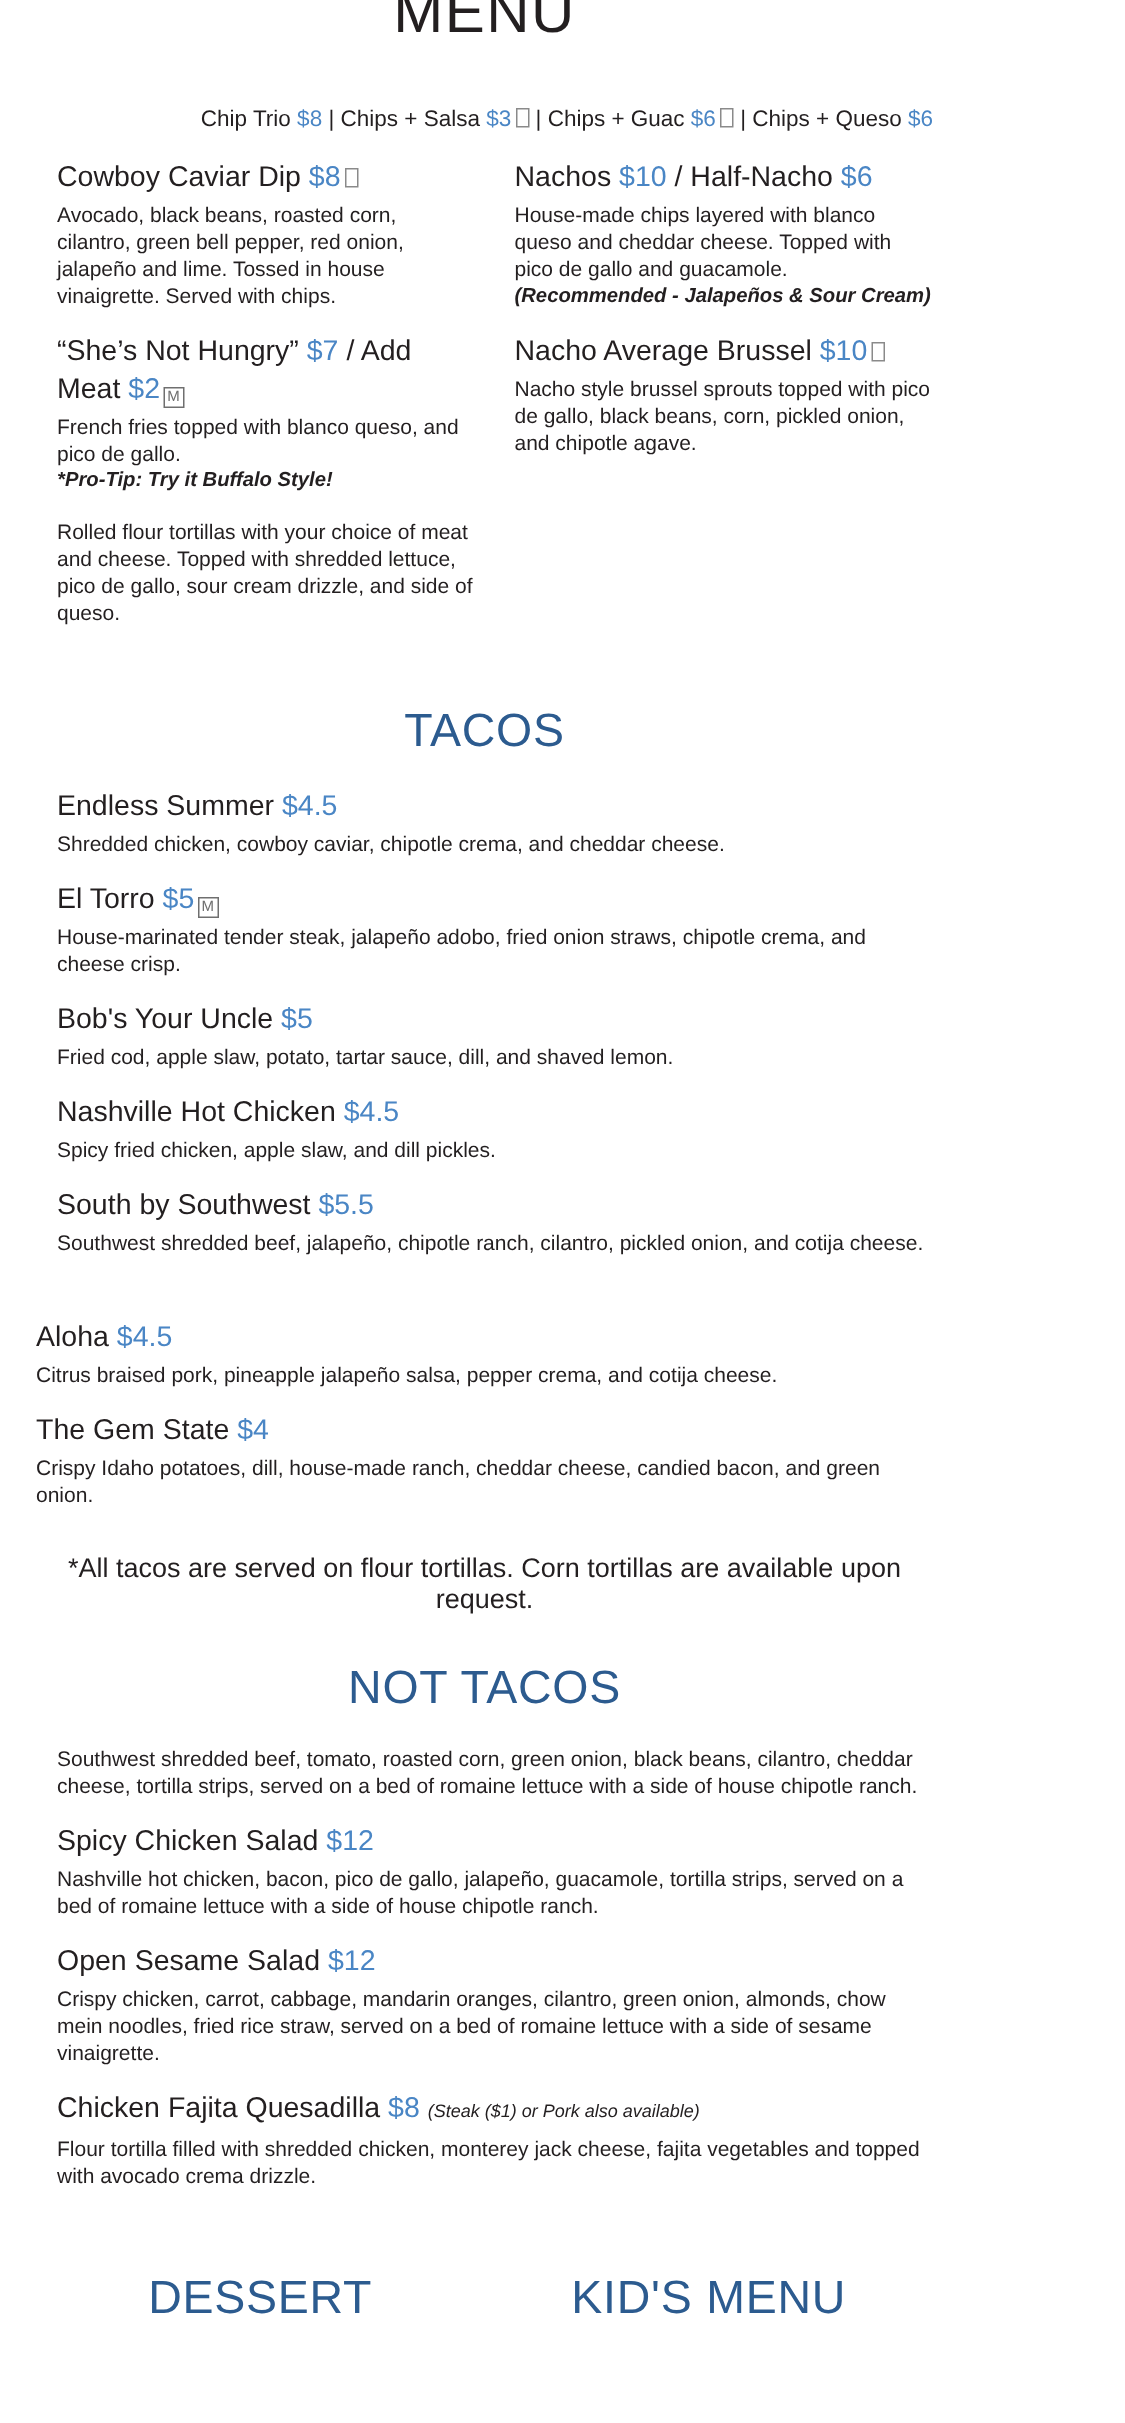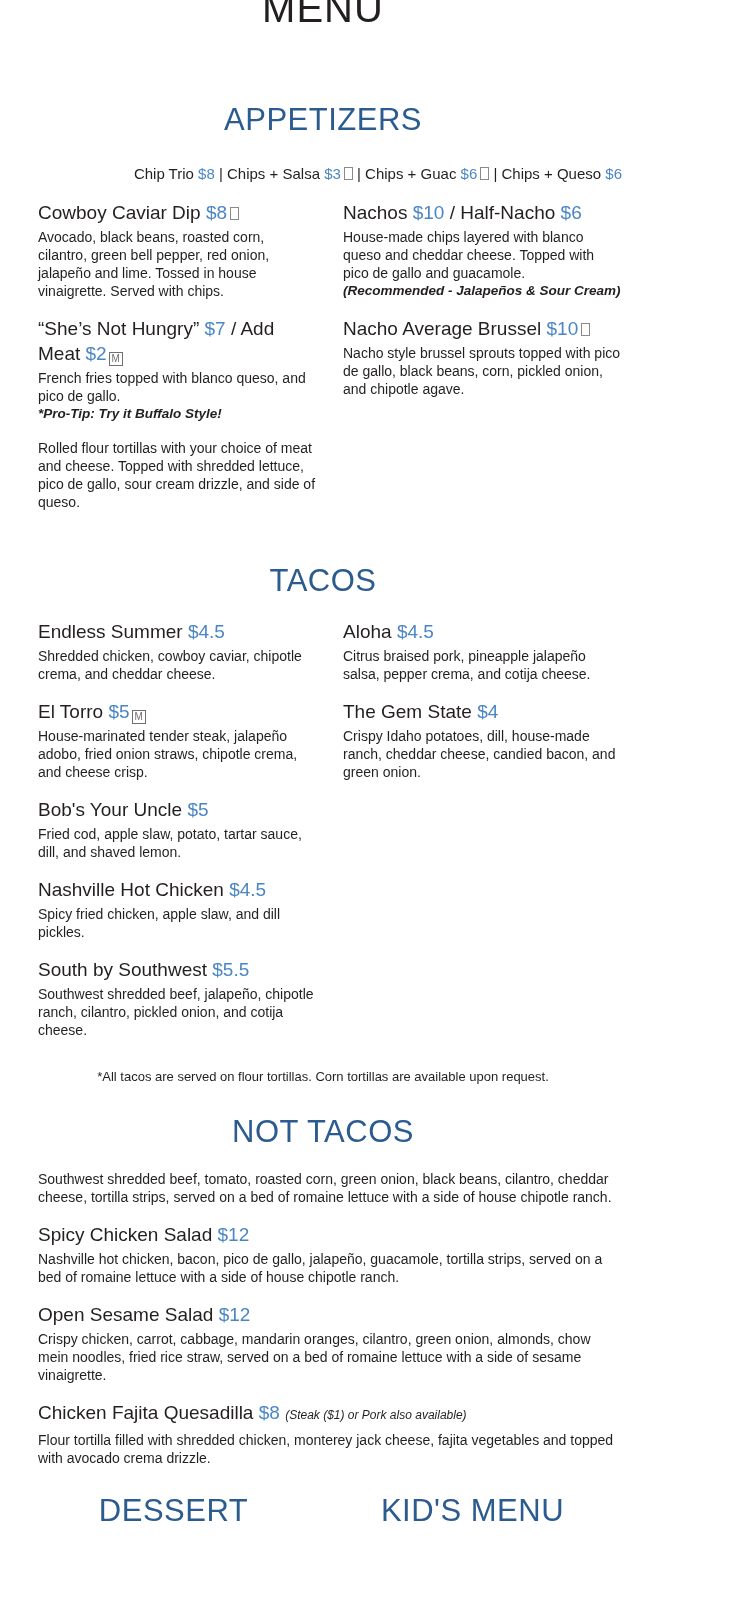--- a/index.html
+++ b/index.html
@@ -95,51 +95,50 @@
   }
   .glyph-box {
     display: inline-block;
     width: 9px; height: 13px;
     border: 1px solid #8a8a8a;
     position: relative;
     top: 1px;
     margin-left: 3px;
   }
   .sec-tacos { margin-top: 36px; }
-  .tacos-cols { margin-top: 20px; }
+  .tacos-cols { margin-top: 20px; flex-direction: column; }
   .footnote {
     text-align: center;
-    font-size: 13px;
+    font-size: 18px;
     margin-top: 14px;
     color: #231f20;
   }
   .sec-nottacos { margin-top: 30px; }
   .full-list { margin-top: 20px; padding-left: 14px; padding-right: 8px; }
   .full-list .item { margin-bottom: 16px; }
   .full-list .item-desc { font-size: 14px; line-height: 18px; }
   .bottom-heads {
     display: flex;
     margin-top: 26px;
   }
-  .bottom-heads > div { flex: 1 1 0; text-align: center; }
+  .bottom-heads > div { flex: 1 1 0; text-align: center; margin-top: 29px; }
   .bottom-head {
     color: #2c5b8f;
     font-size: 31px;
     font-weight: 400;
     letter-spacing: 0.5px;
   }
 </style>
 </head>
 <body>
 
 <div class="page">
 
   <h1 class="menu-title">MENU</h1>
 
-  <h2 class="section-head sec-appetizers">APPETIZERS</h2>
 
   <div class="chip-line">
     <span>Chip Trio</span>
     <span class="price">$8</span>
     <span>|</span>
     <span>Chips + Salsa</span>
     <span class="price">$3</span><span class="glyph-box"></span>
     <span>|</span>
     <span>Chips + Guac</span>
     <span class="price">$6</span><span class="glyph-box"></span>

